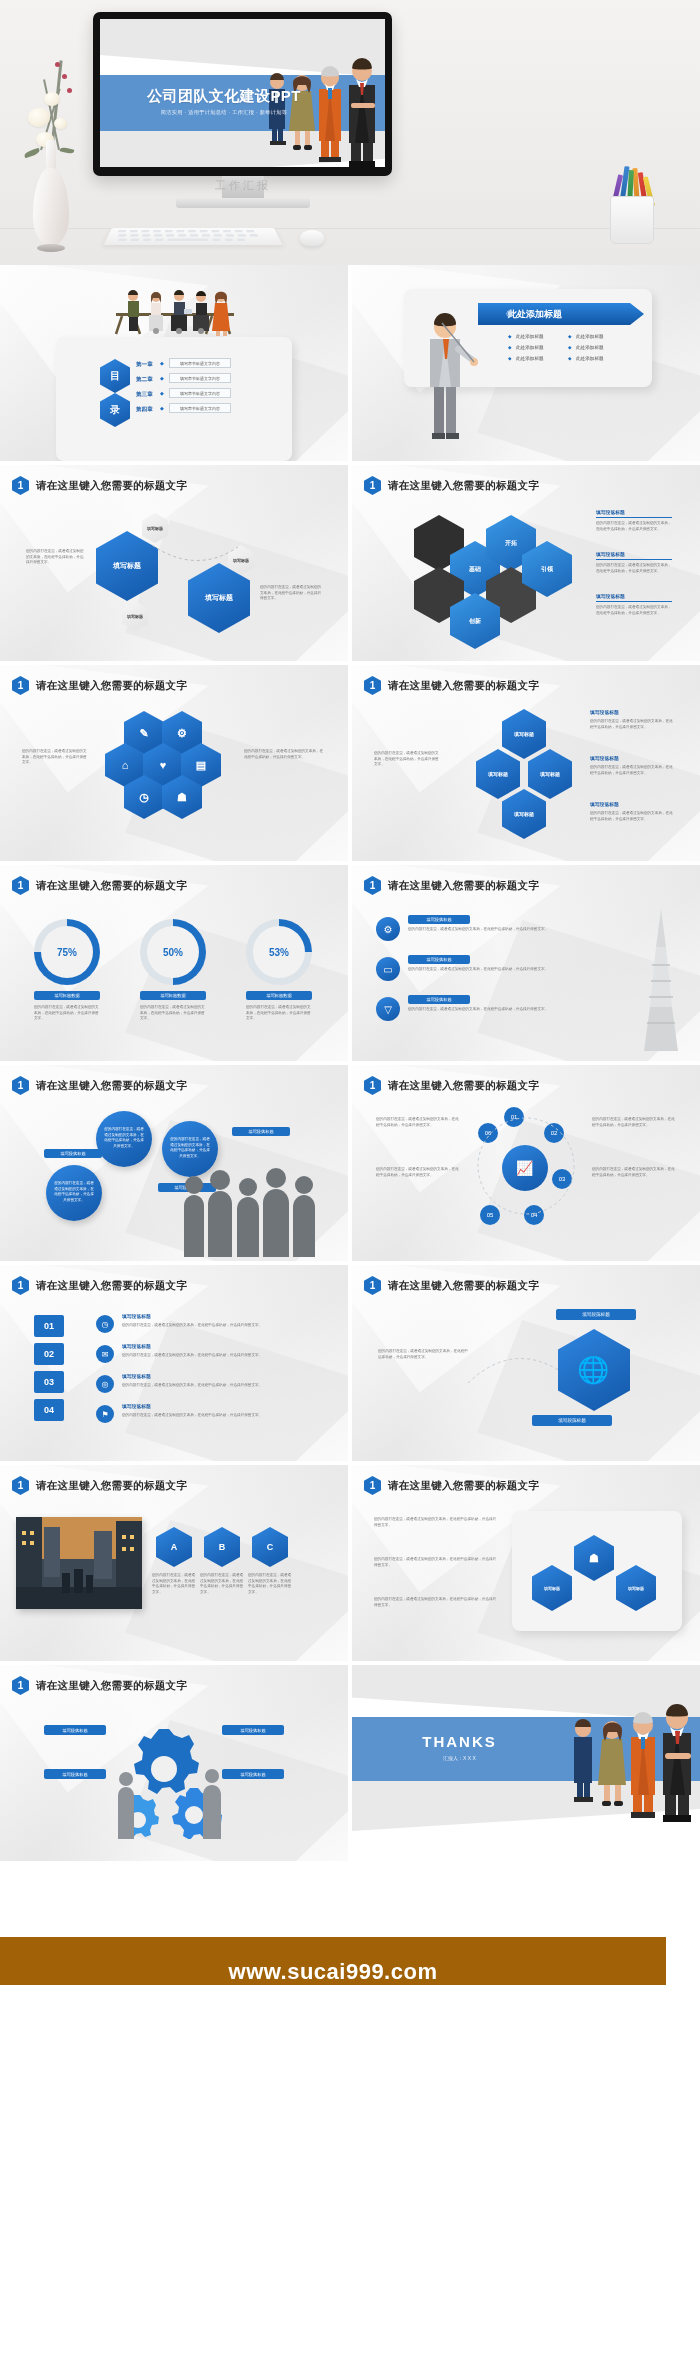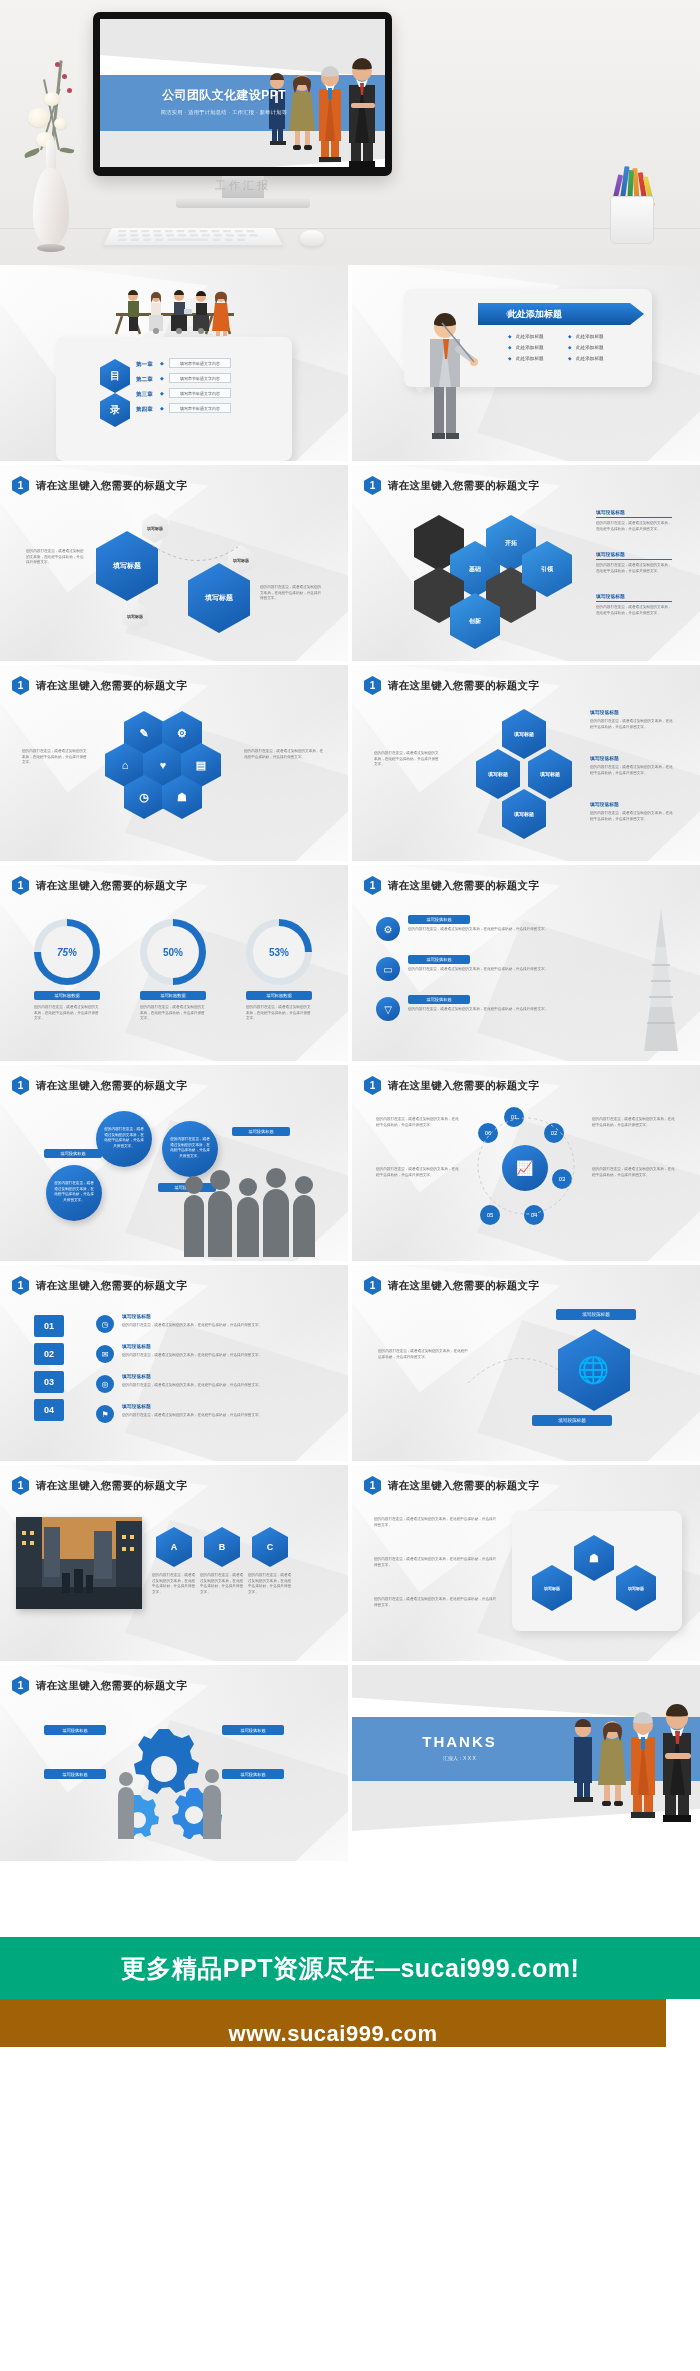--- a/index.html
+++ b/index.html
@@ -45,21 +45,21 @@
   .monitor { position:absolute; left:93px; top:12px; width:299px; height:164px;
      background:#111; border-radius:7px; padding:7px 7px 9px 7px;
      box-shadow:0 6px 16px rgba(0,0,0,.18); }
   .screen { position:relative; width:100%; height:100%; background:#fff; overflow:hidden; }
   .screen-wedge-top { position:absolute; left:0; top:0; width:100%; height:58px;
      background:#e8e8e8; clip-path:polygon(0 0,100% 0,100% 100%,0 62%); }
   .screen-band { position:absolute; left:0; top:56px; width:100%; height:56px; background:#5b93cf; }
   .screen-wedge-bot { position:absolute; left:0; top:112px; width:100%; height:48px;
      background:#e8e8e8; clip-path:polygon(0 0,100% 0,100% 58%,0 100%); }
   .screen-title { position:absolute; left:24px; top:68px; width:200px; text-align:center;
-     color:#fff; font-weight:bold; font-size:12px; letter-spacing:.4px;
+     color:#fff; font-weight:bold; font-size:15px; letter-spacing:.4px;
      text-shadow:0 1px 1px rgba(0,0,0,.12); }
   .screen-sub { position:absolute; left:24px; top:90px; width:200px; text-align:center;
      color:#eaf1f9; font-size:5.2px; letter-spacing:.3px; }
   .screen-people { position:absolute; right:4px; top:24px; width:118px; height:124px; }
 
   
   .stand-neck { position:absolute; left:222px; top:176px; width:42px; height:24px;
      background:linear-gradient(180deg,#dadada,#c4c4c4); }
   .stand-base { position:absolute; left:176px; top:198px; width:134px; height:10px;
      background:linear-gradient(180deg,#e9e9e9,#cfcfcf); border-radius:3px; }
@@ -496,21 +496,21 @@
       </div>
     </div>
 
     <div class="row">
       <div class="slide">
         <div class="poly-bg"></div>
         <div class="sl-head">
             <div class="hexnum">1</div>
           <div class="sl-title">请在这里键入您需要的标题文字</div>
           </div>
-        <div class="ring" style="left:34px;top:54px;width:66px;height:66px;background:conic-gradient(#1d6fc4 0 75%,#dce3e9 75% 100%);font-style:italic;">
+        <div class="ring" style="left:34px;top:54px;width:66px;height:66px;background:conic-gradient(#1d6fc4 0 75%,#dce3e9 75% 100%);">
           <div class="inner">75%</div>
           </div>
         <div class="ring" style="left:140px;top:54px;width:66px;height:66px;background:conic-gradient(#1d6fc4 0 50%,#dce3e9 50% 100%);">
           <div class="inner">50%</div>
           </div>
         <div class="ring" style="left:246px;top:54px;width:66px;height:66px;background:conic-gradient(#1d6fc4 0 25%,#dce3e9 25% 100%);">
           <div class="inner">53%</div>
           </div>
         <div class="pill" style="left:34px;top:126px;width:66px;height:9px;">填写标题数据</div>
         <div class="pill" style="left:140px;top:126px;width:66px;height:9px;">填写标题数据</div>
@@ -790,20 +790,17 @@
              <path d="M102 42q7 7 14 0l-3 9h-8z" fill="#fff"></path>
               <path d="M107 46h5l-1 13h-3z" fill="#c0392b"></path>
              <rect x="97" y="68" width="26" height="6" rx="3" fill="#e8b48f"></rect>
             </g>
         </svg>
       </div>
     </div>
   </div>
 
   <div class="footer-gap"></div>
-  <div class="banner1">
-    <span>更多精品PPT资源尽在—sucai999.com!</span>
-  </div>
   <div class="banner2">
     <span>www.sucai999.com</span>
   </div>
   <div class="footer-end"></div>
 </div>
 
 </body></html>

